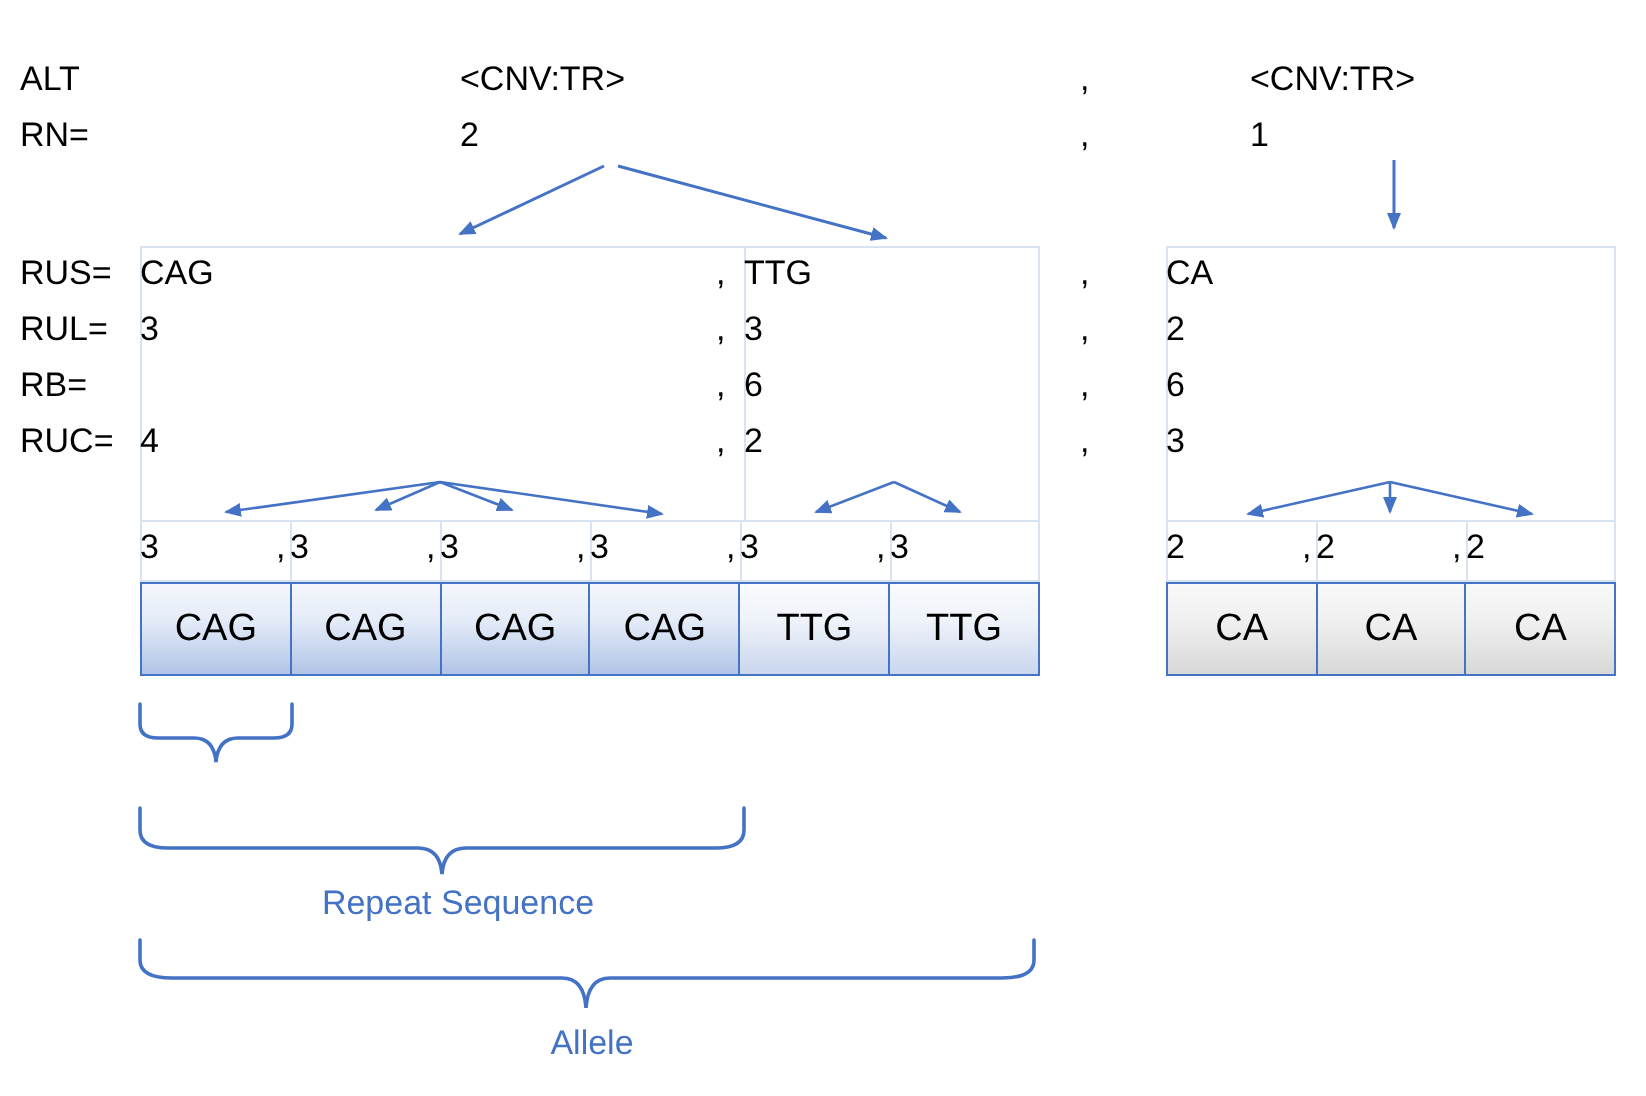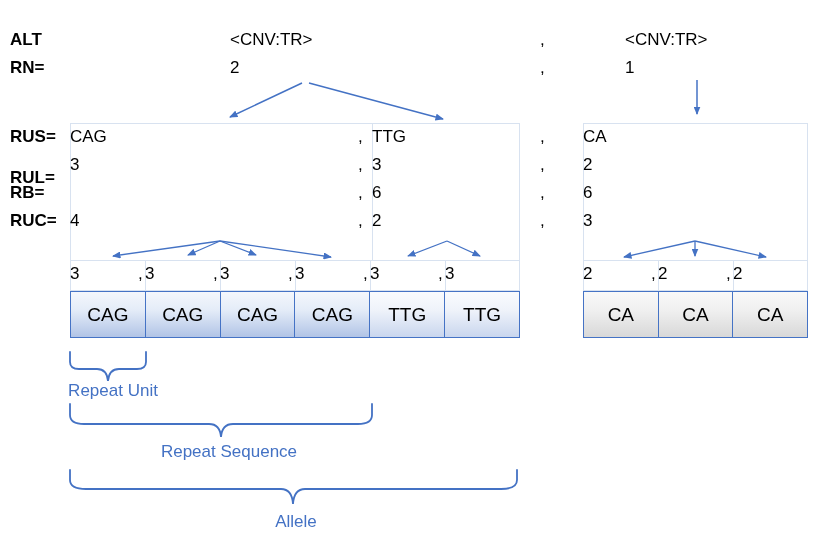--- a/index.html
+++ b/index.html
@@ -2,21 +2,21 @@
 <html><head>
 <meta charset="utf-8">
 <style>
   html,body{margin:0;padding:0;background:#fff;}
   #canvas{
     position:relative;width:823px;height:548px;background:#ffffff;
     font-family:"Liberation Sans",sans-serif;color:#000;overflow:hidden;
   }
   .t{position:absolute;font-size:17px;line-height:28px;white-space:nowrap;}
   .c{}
-  .lab{left:10px;width:64px;font-weight:bold;}
+  .lab{left:10px;width:64px;}
   .rub-t{line-height:30px;}
   .frame{position:absolute;border:1px solid #D8E2F0;box-sizing:border-box;}
   .vline,.hline{position:absolute;background:#D8E2F0;}
   .vline{width:1px;}
   .hline{height:1px;}
   .grid{position:absolute;box-sizing:border-box;border:1.6px solid #4573C5;display:flex;}
   .bx{flex:1;display:flex;align-items:center;justify-content:center;
       font-size:19px;border-right:1.6px solid #4573C5;}
   .bx:last-child{border-right:none;}
   .bx.cag{background:linear-gradient(180deg,#f4f7fc 0%,#e4ecf8 40%,#b1c4e6 100%);}
@@ -27,21 +27,21 @@
   svg.overlay{position:absolute;left:0;top:0;pointer-events:none;}
 </style>
 </head>
 <body>
 
 <div id="canvas">
 
   <div class="t lab" style="top:26px">ALT</div>
   <div class="t lab" style="top:54px">RN=</div>
   <div class="t lab" style="top:123px">RUS=</div>
-  <div class="t lab" style="top:164px">RUL=</div>
+  <div class="t lab" style="top:151px">RUL=</div>
   <div class="t lab" style="top:179px">RB=</div>
   <div class="t lab" style="top:207px">RUC=</div>
 
   <div class="t c" style="left:230px;top:26px;width:145px">&lt;CNV:TR&gt;</div>
   <div class="t c" style="left:230px;top:54px;width:145px">2</div>
   <div class="t c" style="left:540px;top:26px;width:16px">,</div>
   <div class="t c" style="left:540px;top:54px;width:16px">,</div>
   <div class="t c" style="left:625px;top:26px;width:145px">&lt;CNV:TR&gt;</div>
   <div class="t c" style="left:625px;top:54px;width:145px">1</div>
 
@@ -138,17 +138,16 @@
       <line x1="695" y1="241" x2="695" y2="256" marker-end="url(#ah)"></line>
       <line x1="695" y1="241" x2="766" y2="257" marker-end="url(#ah)"></line>
     </g>
     <g stroke="#4472C4" stroke-width="1.8" fill="none" stroke-linecap="round">
       <path d="M70,352 L70,362 Q70,369 79,369 L97,369 Q107,369 108,381 Q109,369 119,369 L137,369 Q146,369 146,362 L146,352"></path>
       <path d="M70,404 L70,415 Q70,424 84,424 L209,424 Q220,424 221,437 Q222,424 233,424 L358,424 Q372,424 372,415 L372,404"></path>
       <path d="M70,470 L70,480 Q70,489 86,489 L281,489 Q292,489 293,504 Q294,489 305,489 L501,489 Q517,489 517,480 L517,470"></path>
     </g>
   </svg>
 
-  <div class="ann blue" style="left:38px;top:381px;width:150px">Repeat Unit</div>
   <div class="ann blue" style="left:129px;top:442px;width:200px">Repeat Sequence</div>
   <div class="ann blue" style="left:221px;top:512px;width:150px">Allele</div>
 
 </div>
 
 </body></html>

